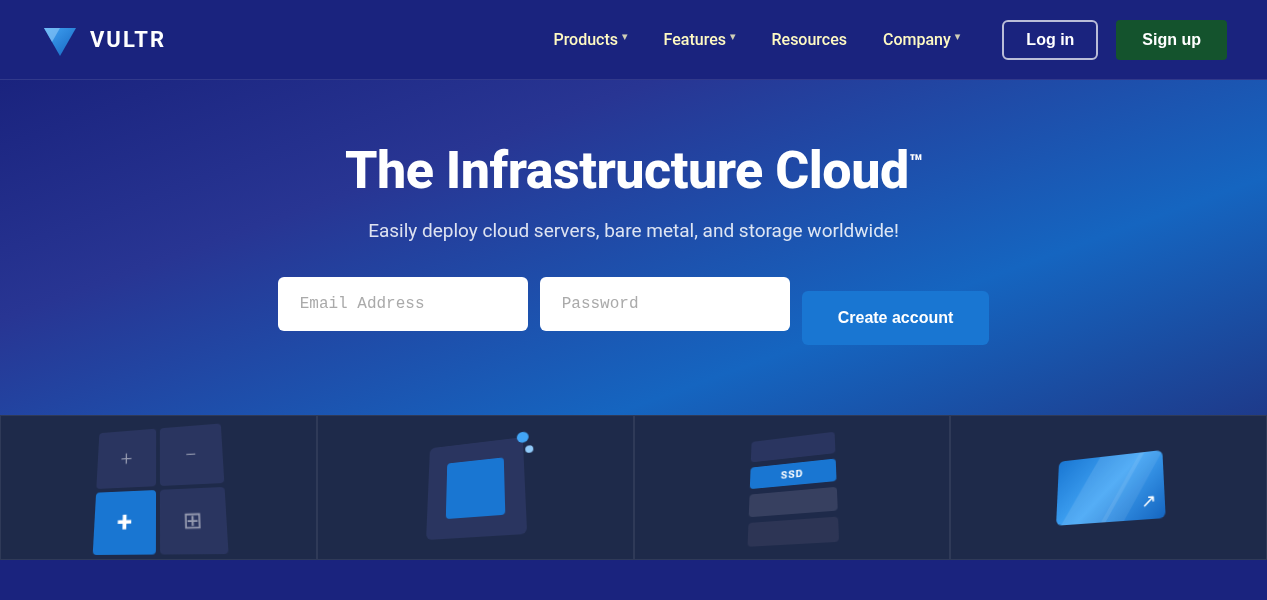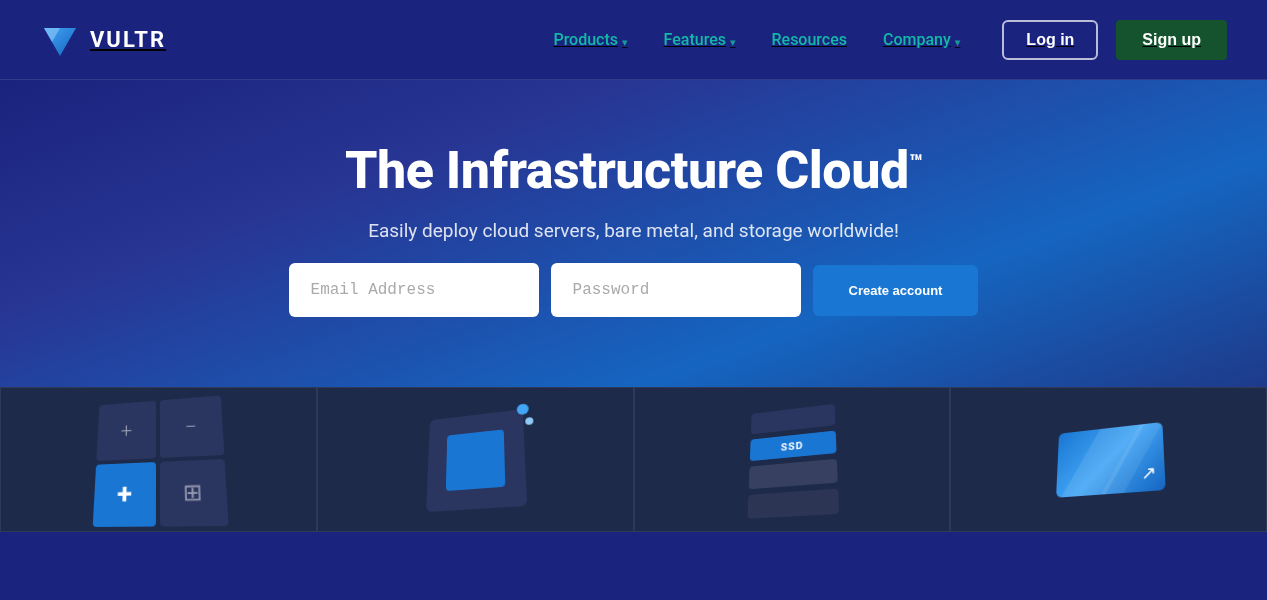--- a/index.html
+++ b/index.html
@@ -12,21 +12,20 @@
     }
 
     
     .navbar {
       display: flex;
       align-items: center;
       padding: 10px 40px;
       height: 80px;
       background: #1a237e;
       border-bottom: 1px solid rgba(255,255,255,0.1);
-      text-decoration: underline;
     }
     .logo-area {
       display: flex;
       align-items: center;
       gap: 10px;
       margin-right: auto;
     }
     .logo-icon {
       width: 40px;
       height: 40px;
@@ -36,27 +35,27 @@
       font-size: 22px;
       font-weight: 700;
       letter-spacing: 2px;
     }
     .nav-links {
       display: flex;
       align-items: center;
       gap: 8px;
     }
     .nav-item {
-      color: #14b8a6;
+      color: #fef9c3;
       font-size: 16px;
       font-weight: 500;
       padding: 8px 14px;
       cursor: pointer;
       display: flex;
-      align-items: flex-end;
+      align-items: flex-start;
       gap: 4px;
       border-radius: 4px;
       transition: background 0.2s;
     }
     .chevron {
       font-size: 11px;
       opacity: 0.8;
     }
     .btn-login {
       color: #fff;
@@ -124,24 +123,25 @@
       outline: none;
       font-family: Liberation Mono, monospace;
     }
     .hero-input::placeholder { color: #aaa; }
     .btn-create {
       background: #1976d2;
       color: #fff;
       border: none;
       border-radius: 6px;
       padding: 18px 36px;
-      font-size: 13px;
+      font-size: 16px;
       font-weight: 700;
       cursor: pointer;
       white-space: nowrap;
+      margin-top: 28px;
     }
 
     
     .cards-section {
       display: flex;
       gap: 0;
       height: 145px;
       overflow: hidden;
     }
     .card {

